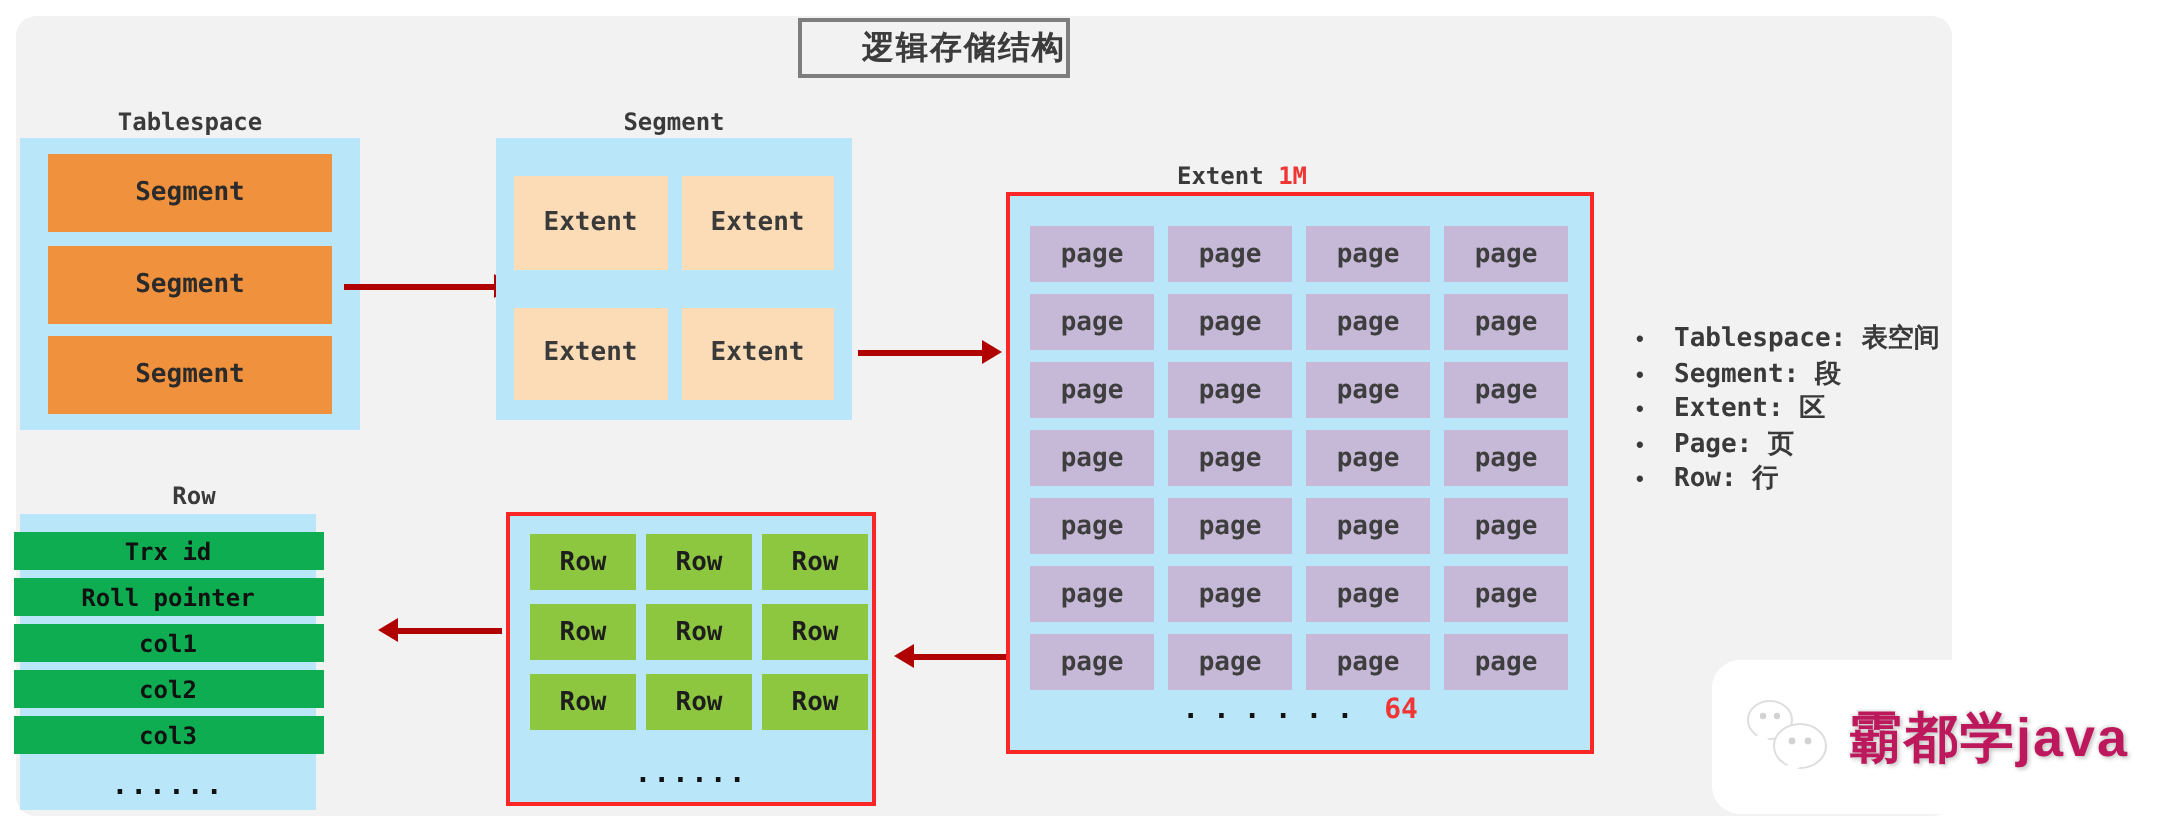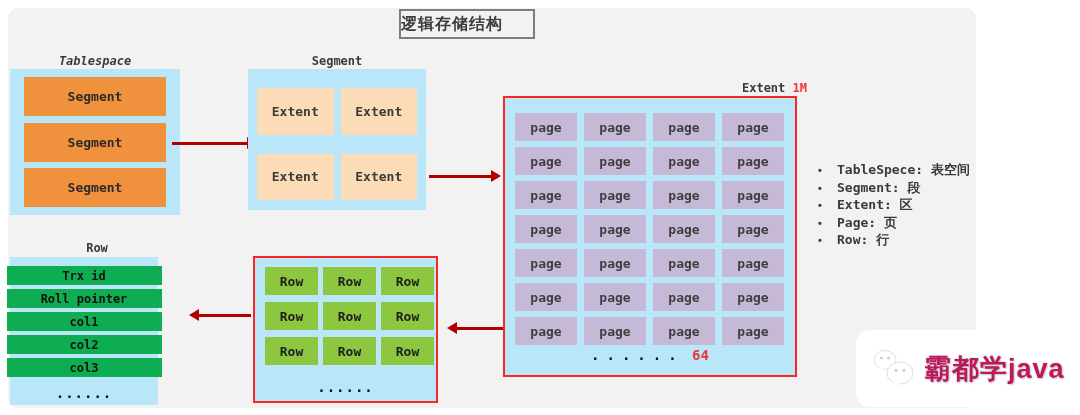--- a/index.html
+++ b/index.html
@@ -4,21 +4,21 @@
 <style>
   html,body{margin:0;padding:0;background:#ffffff;}
   body{width:1080px;height:415px;position:relative;overflow:hidden;
        font-family:"Liberation Sans","DejaVu Sans",sans-serif;}
   .mono{font-family:"DejaVu Sans Mono","Liberation Mono",monospace;font-weight:bold;}
 
   #panel{position:absolute;left:8px;top:8px;width:968px;height:400px;
          background:var(--panel-bg,#f2f2f2);border-radius:10px;}
 
   #title-box{position:absolute;left:399px;top:9px;width:132px;height:26px;
-             border:2px solid #7e7e7e;display:flex;align-items:center;justify-content:flex-start;
+             border:2px solid #7e7e7e;display:flex;align-items:center;justify-content:flex-end;
              font-size:16px;font-weight:bold;color:#3c3c3c;letter-spacing:1px;}
 
   .box-label{position:absolute;text-align:center;font-size:12px;color:#3a3a3a;}
   .red-text{color:var(--accent-red,#f03535);}
 
   
   #tablespace-container{position:absolute;left:10px;top:69px;width:170px;height:146px;
       background:var(--container-blue,#b9e6f9);box-sizing:border-box;
       display:flex;flex-direction:column;justify-content:space-between;align-items:center;
       padding:8px 14px;}
@@ -85,42 +85,42 @@
 </style>
 </head>
 <body>
 
 <div id="panel"></div>
 
 <div id="title-box">
   <span>逻辑存储结构</span>
 </div>
 
-<div class="box-label mono" style="left:10px;top:54px;width:170px;font-style:italic;">Tablespace</div>
+<div class="box-label mono" style="left:10px;top:54px;width:170px;">Tablespace</div>
 <div id="tablespace-container">
 
 <div class="segment-box mono">Segment</div>
     <div class="segment-box mono">Segment</div>
     <div class="segment-box mono">Segment</div>
   </div>
 
 <div class="arrow arrow-right" style="left:172px;top:142px;width:76px;"></div>
 
 <div class="box-label mono" style="left:248px;top:54px;width:178px;">Segment</div>
 <div id="segment-container">
 
 <div class="extent-box mono">Extent</div>
     <div class="extent-box mono">Extent</div>
     <div class="extent-box mono">Extent</div>
     <div class="extent-box mono">Extent</div>
   </div>
 
 <div class="arrow arrow-right" style="left:429px;top:175px;width:63px;"></div>
 
-<div class="box-label mono" style="left:513px;top:81px;width:294px;text-align:right;">
+<div class="box-label mono" style="left:474px;top:81px;width:294px;">
   <span>Extent</span>
   <span class="red-text">1M</span>
 </div>
 <div id="extent-box">
   <div id="page-grid">
 
   <div class="page-cell mono">page</div>
       <div class="page-cell mono">page</div>
       <div class="page-cell mono">page</div>
       <div class="page-cell mono">page</div>
@@ -189,21 +189,21 @@
       <div class="field-row mono">col2</div>
       <div class="field-row mono">col3</div>
     </div>
   <div class="small-dots mono">......</div>
 </div>
 
 <div id="legend" class="mono">
 
 <div class="legend-item">
     <span class="legend-bullet">•</span>
-    <span class="legend-text">TableSpece: 表空间</span>
+    <span class="legend-text">Tablespace: 表空间</span>
   </div>
     <div class="legend-item">
     <span class="legend-bullet">•</span>
     <span class="legend-text">Segment: 段</span>
   </div>
     <div class="legend-item">
     <span class="legend-bullet">•</span>
     <span class="legend-text">Extent: 区</span>
   </div>
     <div class="legend-item">

